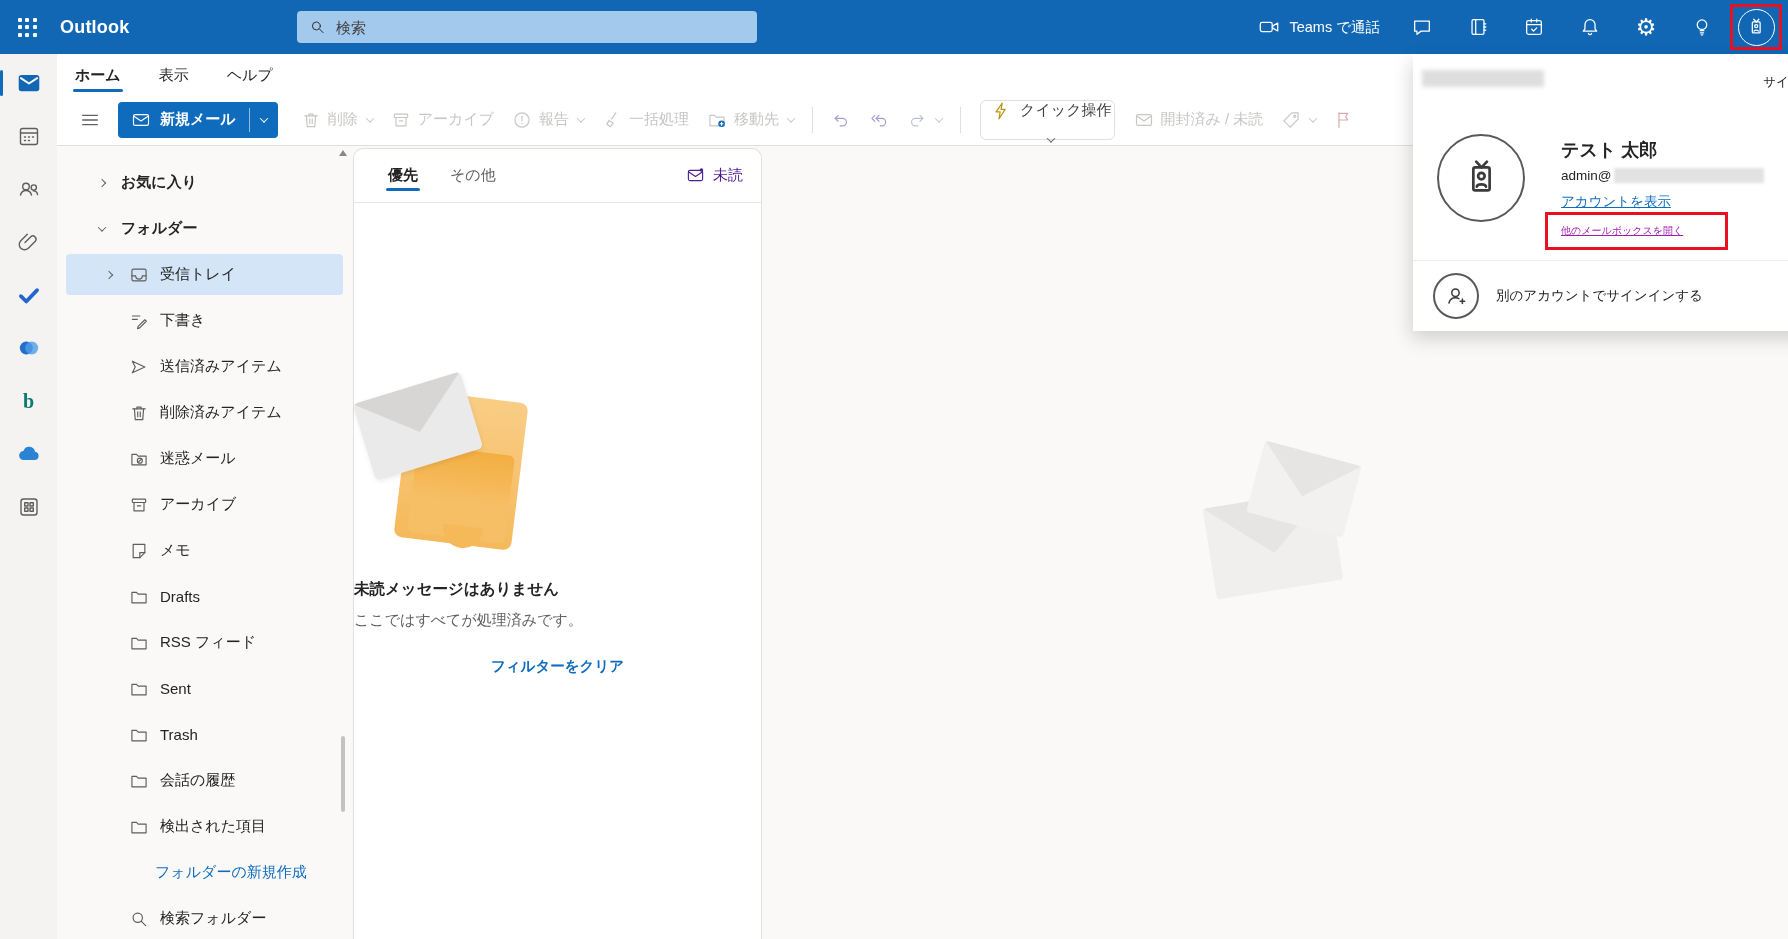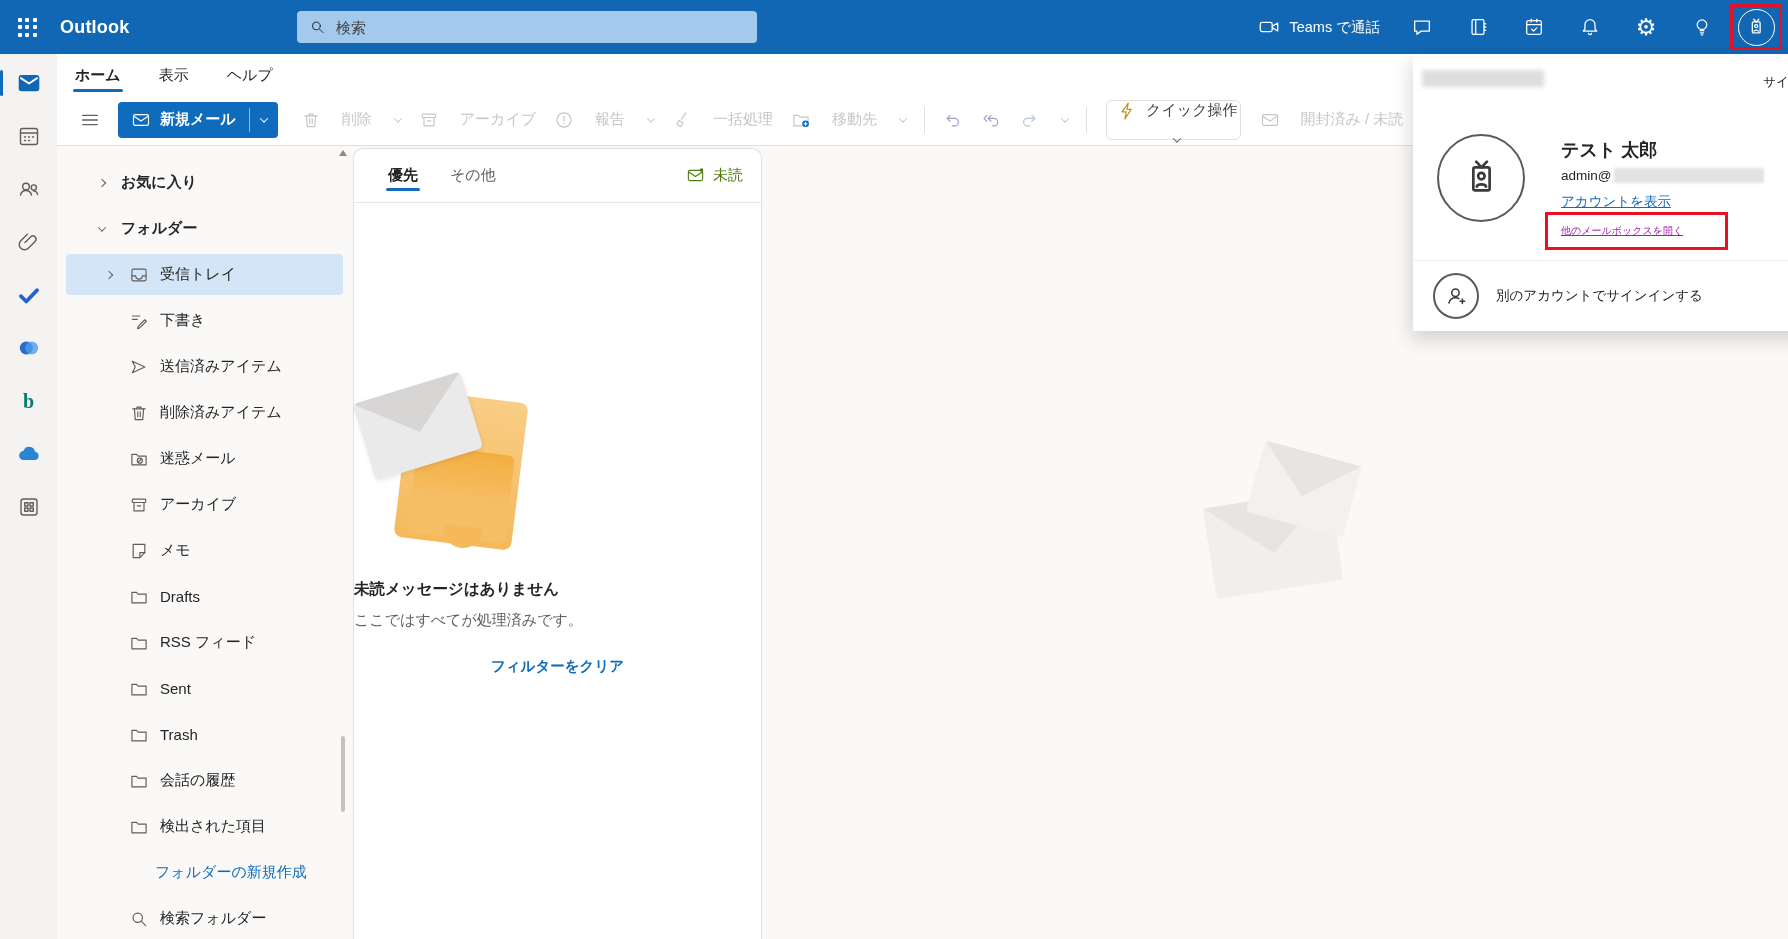--- a/index.html
+++ b/index.html
@@ -30,21 +30,21 @@
   .rail-btn { width:32px; height:32px; display:flex; align-items:center; justify-content:center; color:#605e5c; position:relative; }
   .rail-btn.selected::before { content:""; position:absolute; left:-13px; top:3px; width:3px; height:26px; background:#0f6cbd; border-radius:2px; }
 
   
   .ribbon { position:absolute; left:57px; top:54px; right:0; height:92px; background:#fff; border-bottom:1px solid #e1dfdd; z-index:4; }
   .tabs { height:40px; display:flex; align-items:flex-end; padding:0 0 0 16px; gap:34px; font-size:15px; }
   .tab { padding:6px 2px 9px; color:#242424; position:relative; }
   .tab.active { font-weight:700; }
   .tab.active::after { content:""; position:absolute; left:0; right:0; bottom:2px; height:3px; background:#0f6cbd; border-radius:2px; }
   .toolbar { height:51px; display:flex; align-items:center; padding-left:13px; font-size:15px; color:#424242; }
-  .tbtn { display:flex; align-items:center; gap:21px; height:36px; padding:0 9px; border-radius:4px; white-space:nowrap; }
+  .tbtn { display:flex; align-items:center; gap:7px; height:36px; padding:0 9px; border-radius:4px; white-space:nowrap; }
   .tbtn.disabled { color:#c8c6c4; }
   .chev { width:6px; height:6px; border-right:1.6px solid currentColor; border-bottom:1.6px solid currentColor; display:inline-block; }
   .chev.down { transform:rotate(45deg) translate(-1px,-1px); }
   .chev.right { transform:rotate(-45deg); }
   .tchev { color:inherit; margin-left:2px; }
   .primary-split { display:flex; align-items:stretch; height:36px; background:#0f6cbd; color:#fff; border-radius:4px; overflow:hidden; margin:0 14px 0 8px; }
   .primary-main { display:flex; align-items:center; gap:9px; padding:0 13px; font-weight:600; font-size:15px; }
   .primary-div { width:1px; background:rgba(255,255,255,.55); margin:6px 0; }
   .primary-chev { width:28px; display:flex; align-items:center; justify-content:center; }
   .tsep { width:1px; height:26px; background:#e1dfdd; margin:0 9px; }
@@ -74,21 +74,21 @@
   .vscroll .thumb { position:absolute; right:3px; top:588px; width:4px; height:76px; background:#c4c2c0; border-radius:2px; }
 
   
   .list-card { position:absolute; left:296px; top:2px; width:409px; bottom:0; background:#fff; border:1px solid #e3e1df; border-bottom:none; border-radius:10px 10px 0 0; }
   .list-header { height:54px; border-bottom:1px solid #e8e6e4; display:flex; align-items:center; padding:0 18px 0 32px; font-size:15px; }
   .ltab { position:relative; padding:15px 2px; }
   .ltab.active { font-weight:700; }
   .ltab.active::after { content:""; position:absolute; left:0; right:0; bottom:9px; height:3px; background:#0f6cbd; border-radius:2px; }
   .ltab.other { margin-left:28px; color:#616161; }
   .lspacer { flex:1; }
-  .unread-btn { display:flex; align-items:center; gap:8px; color:#4d7c0f; }
+  .unread-btn { display:flex; align-items:center; gap:8px; color:#4c1d95; }
   .empty { margin-top:175px; display:flex; flex-direction:column; }
   .illus { position:relative; width:180px; height:185px; }
   .illus .folder-shape { position:absolute; left:48px; top:18px; width:118px; height:148px; background:linear-gradient(180deg,#f9cd86 0%,#f5b95a 100%); border-radius:8px; transform:rotate(7deg); }
   .illus .folder-pocket { position:absolute; left:58px; top:72px; width:98px; height:88px; background:linear-gradient(180deg,#f3ae41 0%,#f6bf66 60%); border-radius:6px; transform:rotate(7deg); }
   .illus .pocket-notch { position:absolute; left:88px; top:148px; width:40px; height:22px; background:#f5b95a; border-radius:0 0 22px 22px; transform:rotate(7deg); }
   .illus .env { position:absolute; left:8px; top:8px; width:112px; height:80px; background:#ebeaea; border-radius:5px; transform:rotate(-17deg); box-shadow:0 2px 5px rgba(0,0,0,.08); overflow:hidden; }
   .illus .env .flap { position:absolute; left:0; top:0; width:100%; height:100%; background:#d7d6d5; clip-path:polygon(0 0,100% 0,50% 58%); }
   .empty-title { margin-top:16px; font-size:15.5px; font-weight:700; color:#242424; }
   .empty-sub { margin-top:11px; font-size:15px; color:#616161; }
   .clear-filter { margin-top:27px; font-size:14.5px; font-weight:600; color:#0f6cbd; }

